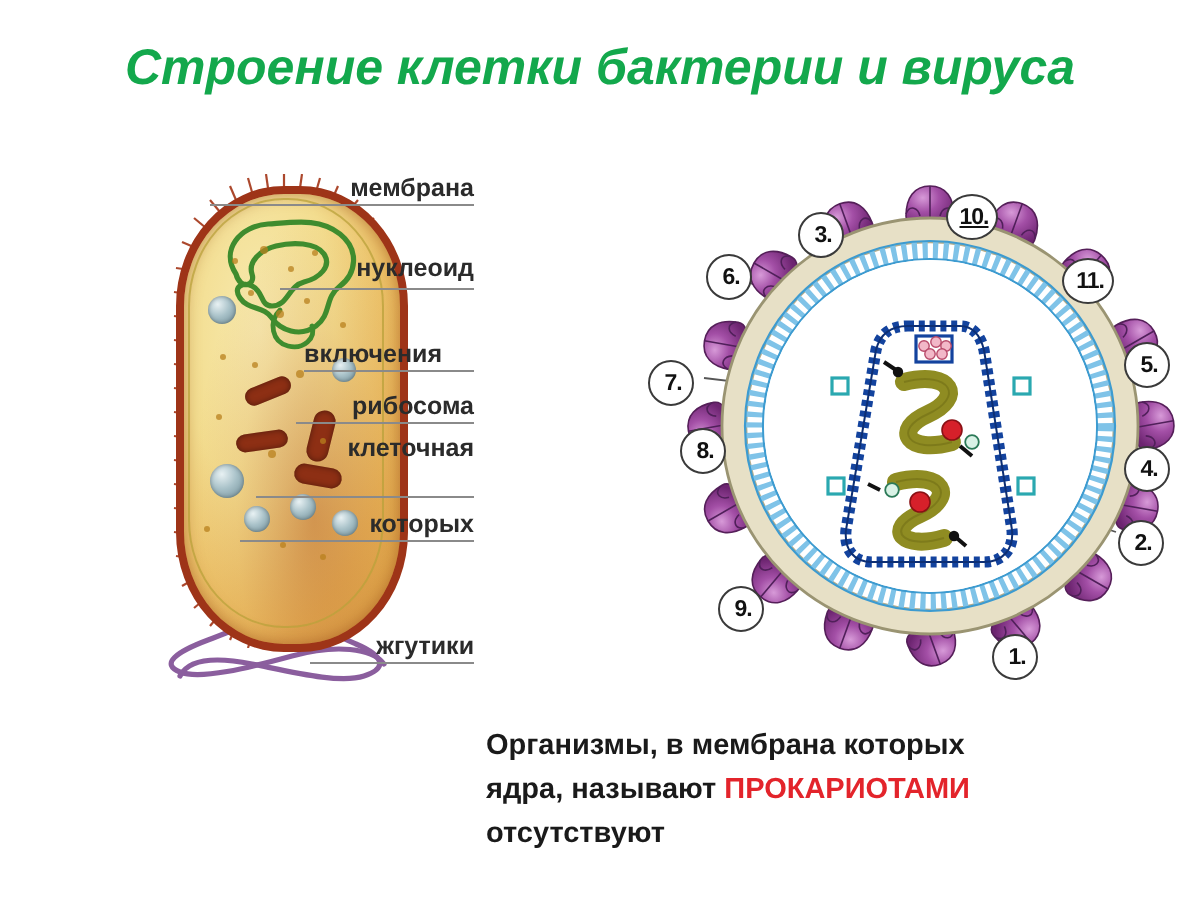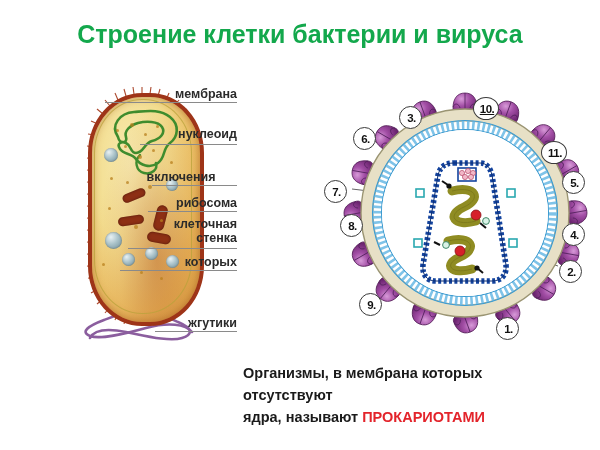--- a/index.html
+++ b/index.html
@@ -7,20 +7,21 @@
     width:600px;height:450px;background:#ffffff;overflow:hidden;
     font-family:"Liberation Sans",sans-serif;position:relative;
   }
   #slide{position:relative;width:600px;height:450px;}
 
   
   .title{
     position:absolute;left:0;top:20px;width:600px;text-align:center;
     font-size:25px;font-weight:bold;color:#13a84c;letter-spacing:0px;
     white-space:nowrap;
+    font-style:italic;
   }
 
   
   #bacteria-figure{position:absolute;left:60px;top:85px;width:180px;height:265px;}
   .bact-body{
     position:absolute;left:28px;top:8px;width:108px;height:225px;
     border-radius:54px/60px;
     background:
       radial-gradient(ellipse at 60% 72%, rgba(170,70,20,.42) 0%, rgba(190,95,30,.10) 42%, rgba(0,0,0,0) 66%),
       radial-gradient(ellipse at 35% 30%, #f7eab0 0%, #f3dd8f 38%, #e9b85c 70%, #d99c3e 100%);
@@ -197,24 +198,23 @@
   <div class="lead" style="left:105px;top:102px;width:132px;"></div>
   <div class="lead" style="left:140px;top:144px;width:97px;"></div>
   <div class="lead" style="left:152px;top:185px;width:85px;"></div>
   <div class="lead" style="left:148px;top:211px;width:89px;"></div>
   <div class="lead" style="left:128px;top:248px;width:109px;"></div>
   <div class="lead" style="left:120px;top:270px;width:117px;"></div>
   <div class="lead" style="left:155px;top:331px;width:82px;"></div>
 
   <div class="blabel" style="left:137px;top:88px;width:100px;">мембрана</div>
   <div class="blabel" style="left:137px;top:128px;width:100px;">нуклеоид</div>
-  <div class="blabel" style="left:131px;top:171px;width:100px;text-align:center;">включения</div>
+  <div class="blabel" style="left:121px;top:171px;width:100px;">включения</div>
   <div class="blabel" style="left:137px;top:218px;width:100px;">клеточная</div>
   <div class="blabel" style="left:137px;top:197px;width:100px;">рибосома</div>
-  <div class="blabel" style="left:137px;top:232px;width:100px;">стенка</div>
   <div class="blabel" style="left:137px;top:256px;width:100px;">которых</div>
   <div class="blabel" style="left:137px;top:317px;width:100px;">жгутики</div>
 
   <div id="virus-figure">
 
     <svg viewBox="0 0 270 262" style="position:absolute;left:0;top:0;width:270px;height:262px;">
 
       <defs>
         <radialGradient id="spikeG" cx="35%" cy="28%" r="75%">
           <stop offset="0%" stop-color="#d79ad8"></stop>
@@ -343,25 +343,25 @@
       </div>
     <div class="vnum" style="left:10px;top:129px;">
         <span>8.</span>
       </div>
     <div class="vnum" style="left:29px;top:208px;">
         <span>9.</span>
       </div>
     <div class="vnum" style="left:143px;top:12px;width:24px;text-decoration:underline;">
         <span>10.</span>
       </div>
-    <div class="vnum" style="left:211px;top:44px;width:24px;margin-top:12px;">
+    <div class="vnum" style="left:201px;top:44px;width:24px;">
         <span>11.</span>
       </div>
   </div>
 
 
   <div class="bottom-right">
     <div>Организмы, в мембрана которых</div>
+    <div><span>ядра, называют </span><span class="hl">ПРОКАРИОТАМИ</span></div>
     <div>отсутствуют</div>
-    <div><span>ядра, называют </span><span class="hl">ПРОКАРИОТАМИ</span></div>
   </div>
 
 </div>
 
 </body></html>

